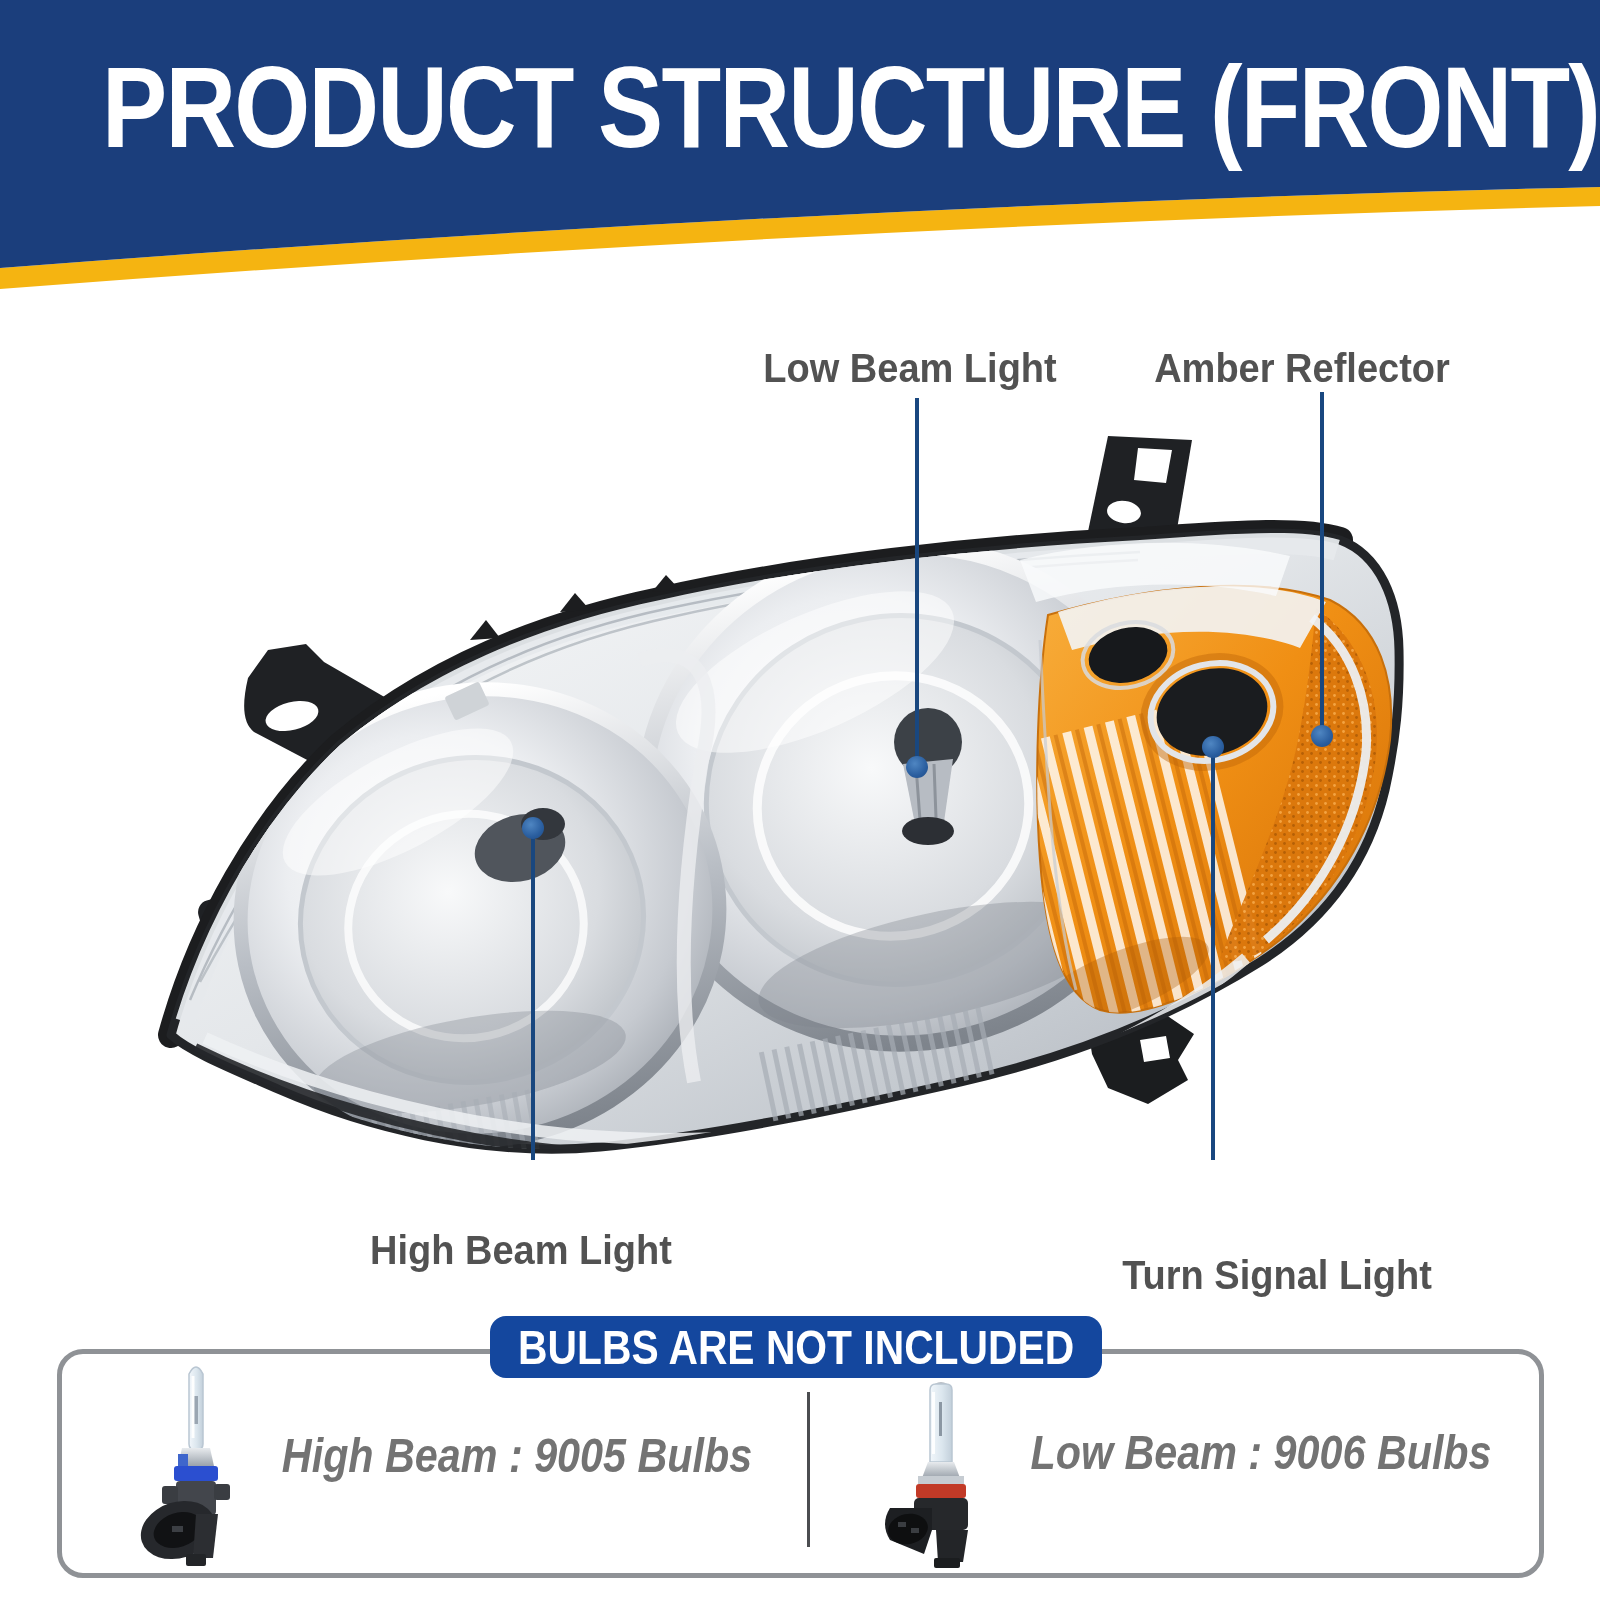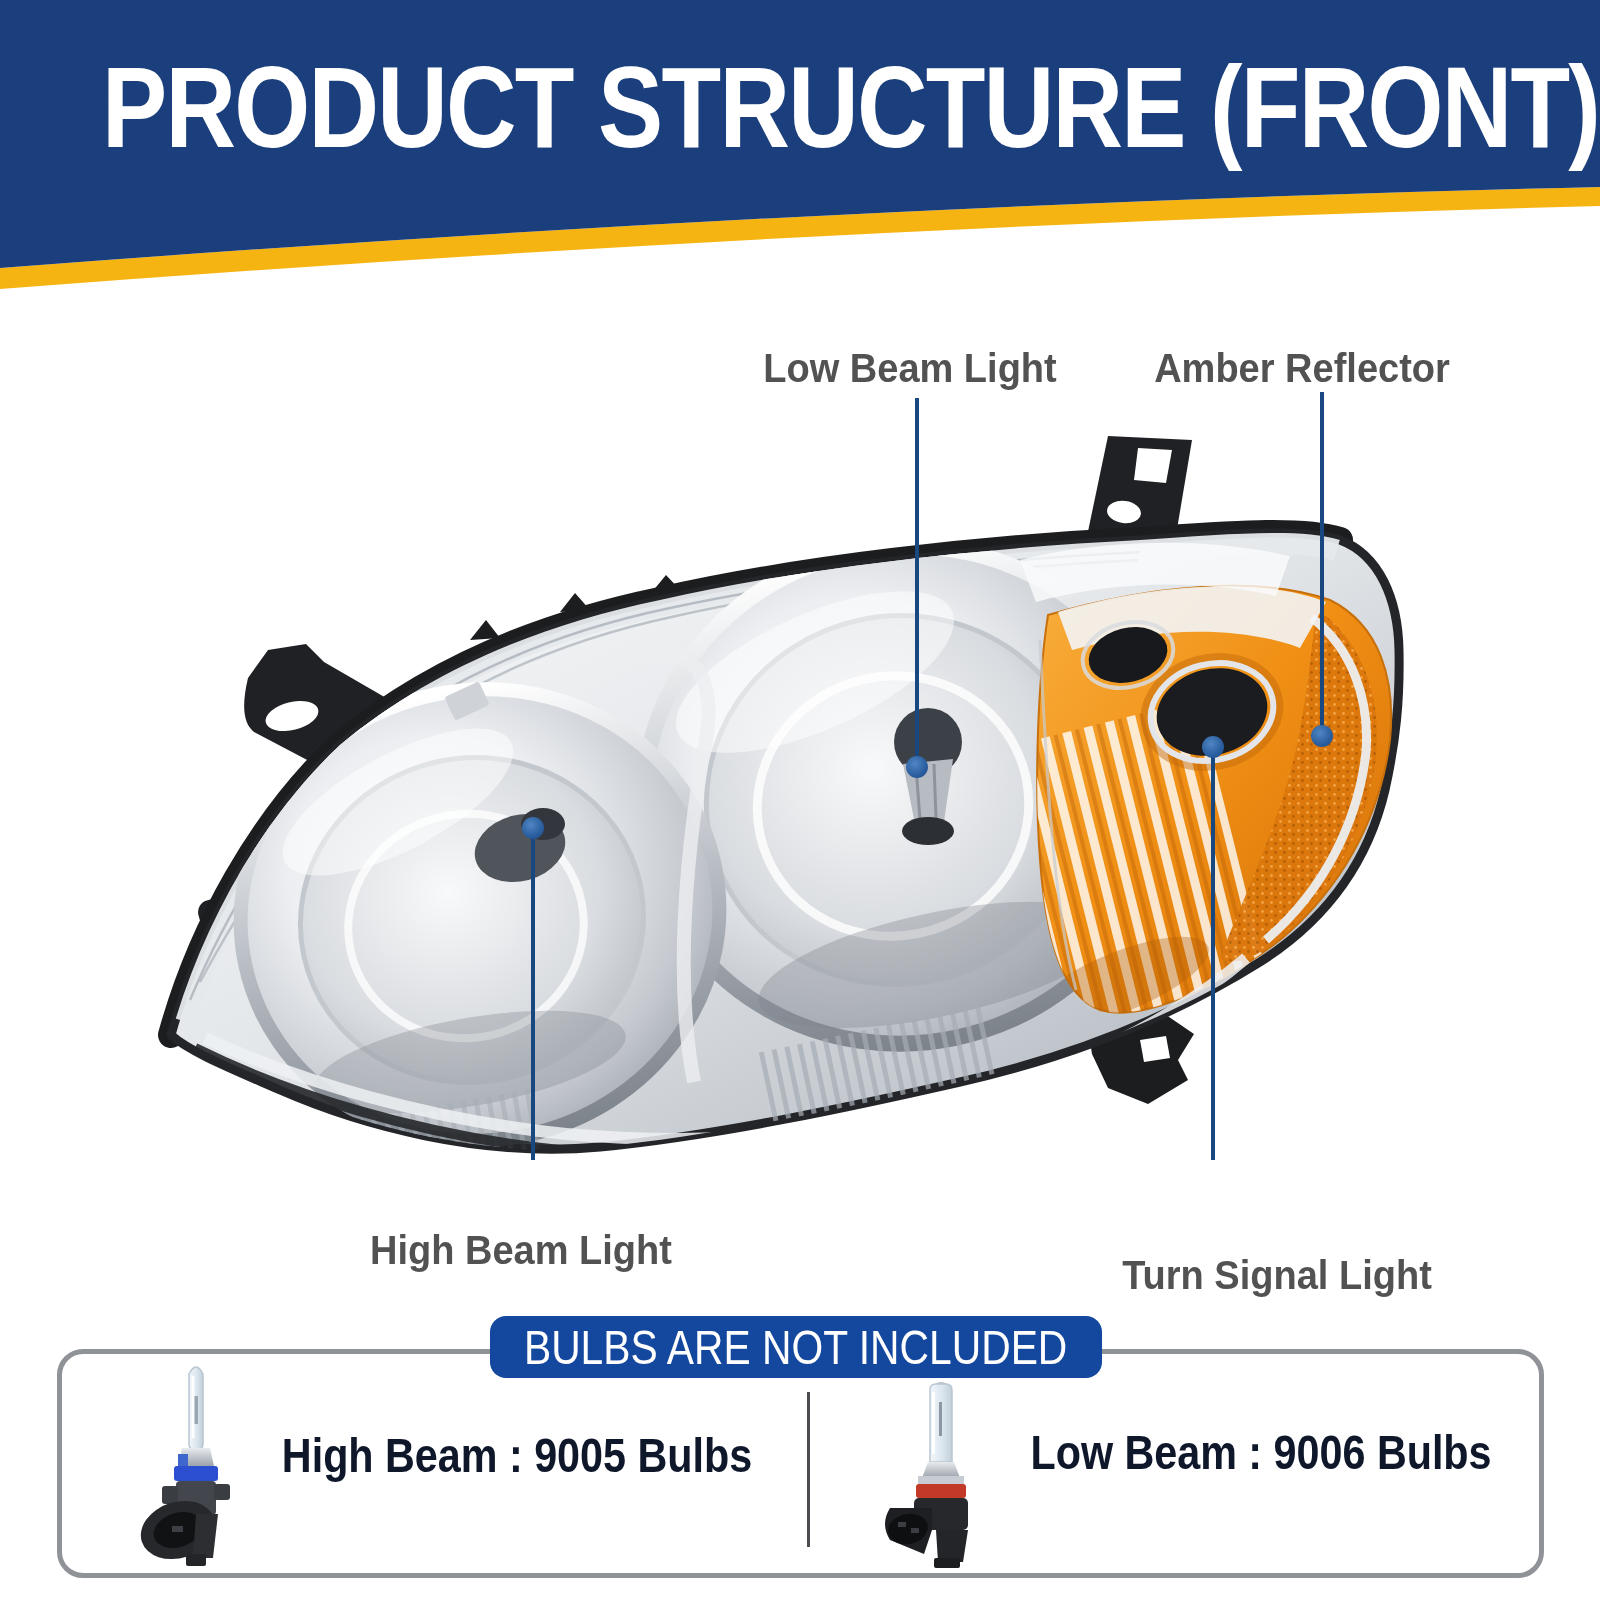--- a/index.html
+++ b/index.html
@@ -24,27 +24,27 @@
   .callout-label{
     position:absolute;transform:translate(-50%,-50%);
     font-size:40px;font-weight:600;color:#525252;white-space:nowrap;
   }
   .callout-label .squeeze{display:inline-block;transform:scaleX(0.95);}
   
   #bulb-box{left:57px;top:1349px;width:1477px;height:219px;border:5px solid #8f9296;border-radius:26px;background:#ffffff;}
   #bulb-banner{
     left:490px;top:1316px;width:612px;height:62px;background:#14479e;border-radius:16px;
     display:flex;align-items:center;justify-content:center;color:#ffffff;
-    font-size:48px;font-weight:normal;white-space:nowrap;
+    font-size:48px;font-weight:bold;white-space:nowrap;
   }
   #bulb-banner .squeeze{display:inline-block;transform:scaleX(0.85);}
   #bulb-divider{left:807px;top:1392px;width:3px;height:155px;background:#4b4d50;}
   .bulb-label{
     position:absolute;transform:translate(-50%,-50%);
-    font-size:48px;font-weight:bold;color:#0f172a;white-space:nowrap;
+    font-size:48px;font-weight:bold;color:#737373;white-space:nowrap;font-style:italic;
   }
   .bulb-label .squeeze{display:inline-block;transform:scaleX(0.86);}
   .bulb-icon{position:absolute;}
 </style>
 </head>
 <body>
 
 <svg id="header-svg" class="abs" viewBox="0 0 1600 300" xmlns="http://www.w3.org/2000/svg" aria-hidden="true">
   <path d="M0,268 Q820,205 1600,187 L1600,206 Q820,226 0,289 Z" fill="#f5b411"></path>
   <path d="M0,0 L1600,0 L1600,187 Q820,205 0,268 Z" fill="#1b3e7c"></path>

